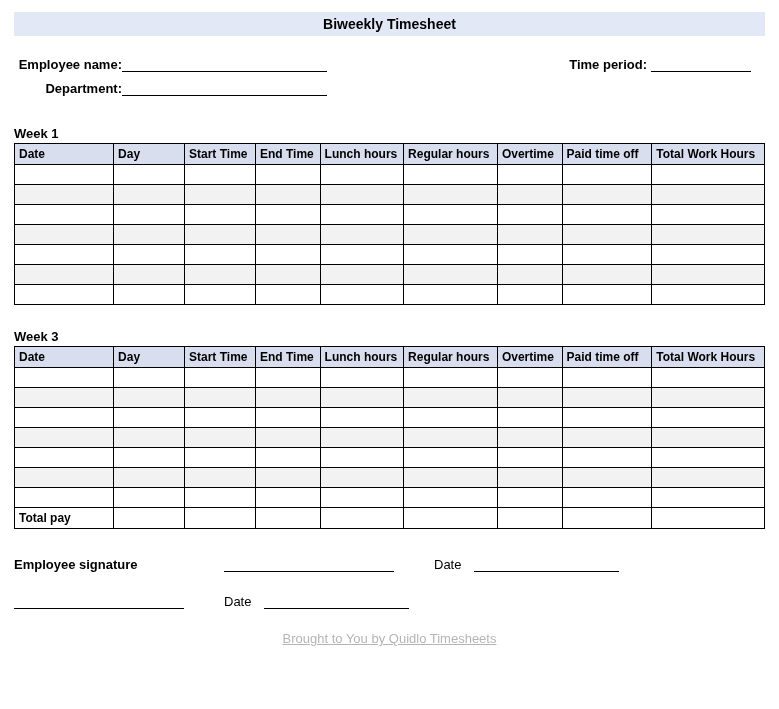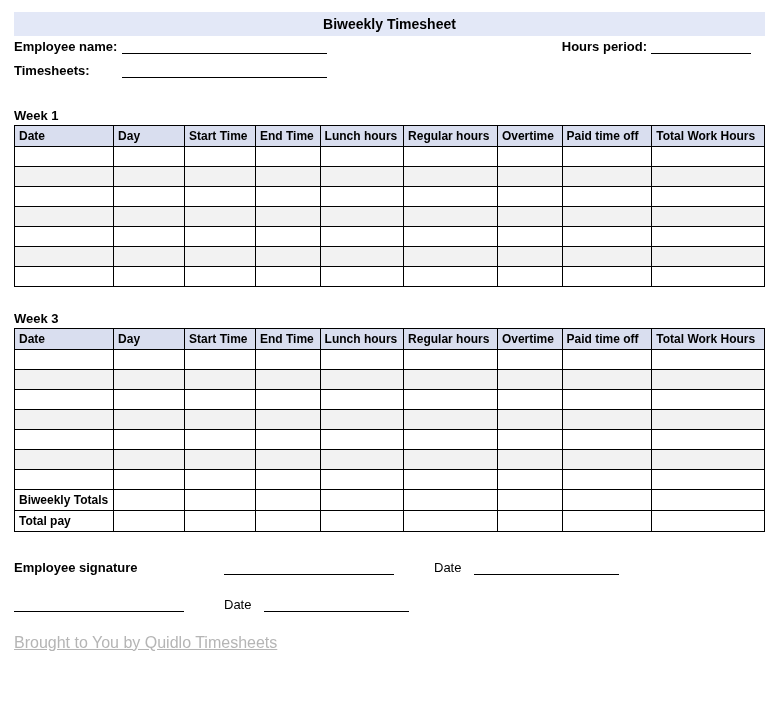--- a/index.html
+++ b/index.html
@@ -11,38 +11,40 @@
     color: #000;
     background: #fff;
     width: 779px;
   }
   .title-bar {
     background: #e3e8f7;
     text-align: center;
     font-weight: bold;
     padding: 4px 0;
     font-size: 14px;
+    margin-bottom: 18px;
   }
   .header-block {
     display: flex;
     justify-content: space-between;
     margin-bottom: 20px;
   }
   .header-left { }
   .header-right { padding-right: 14px; }
   .field-row {
     display: flex;
     align-items: flex-end;
     margin-bottom: 6px;
     height: 18px;
   }
   .field-label {
     font-weight: bold;
     white-space: nowrap;
     min-width: 108px;
+    text-align: right;
   }
   .field-line {
     border-bottom: 1px solid #000;
     height: 14px;
     flex: 0 0 auto;
   }
   .line-long { width: 205px; }
   .line-tp   { width: 100px; }
 
   .week-label {
@@ -86,44 +88,45 @@
     align-items: center;
     margin-bottom: 22px;
   }
   .sig-cell1 { width: 210px; font-weight: bold; }
   .sig-line1 { border-bottom:1px solid #000; height:14px; width:170px; margin-right:40px;}
   .sig-cell2 { width: 40px; }
   .sig-line2 { border-bottom:1px solid #000; height:14px; width:145px;}
 
   .footer-link {
     margin-top: 2px;
-    font-size: 16px;
+    font-size: 13px;
     color: #b5b5b5;
     text-decoration: underline;
+    text-align: center;
   }
 </style>
 </head>
 <body>
 
 <div class="title-bar">Biweekly Timesheet</div>
 
 <div class="header-block">
   <div class="header-left">
     <div class="field-row">
       <span class="field-label">Employee name:</span>
       <span class="field-line line-long"></span>
     </div>
     <div class="field-row">
-      <span class="field-label">Timesheets:</span>
+      <span class="field-label">Department:</span>
       <span class="field-line line-long"></span>
     </div>
   </div>
   <div class="header-right">
     <div class="field-row">
-      <span class="field-label" style="min-width:auto;margin-right:4px;">Hours period:</span>
+      <span class="field-label" style="min-width:auto;margin-right:4px;">Time period:</span>
       <span class="field-line line-tp"></span>
     </div>
   </div>
 </div>
 
 <div class="week-label">Week 1</div>
 <table class="sheet">
   <colgroup>
     <col class="col-date">
       <col class="col-day">
@@ -329,31 +332,20 @@
         <td></td>
         <td></td>
         <td></td>
         <td></td>
         <td></td>
         <td></td>
       </tr>
     </tbody>
   <tbody>
     <tr>
-      <td class="rowlabel">Biweekly Totals</td>
-      <td></td>
-      <td></td>
-      <td></td>
-      <td></td>
-      <td></td>
-      <td></td>
-      <td></td>
-      <td></td>
-    </tr>
-    <tr>
       <td class="rowlabel">Total pay</td>
       <td></td>
       <td></td>
       <td></td>
       <td></td>
       <td></td>
       <td></td>
       <td></td>
       <td></td>
     </tr>

